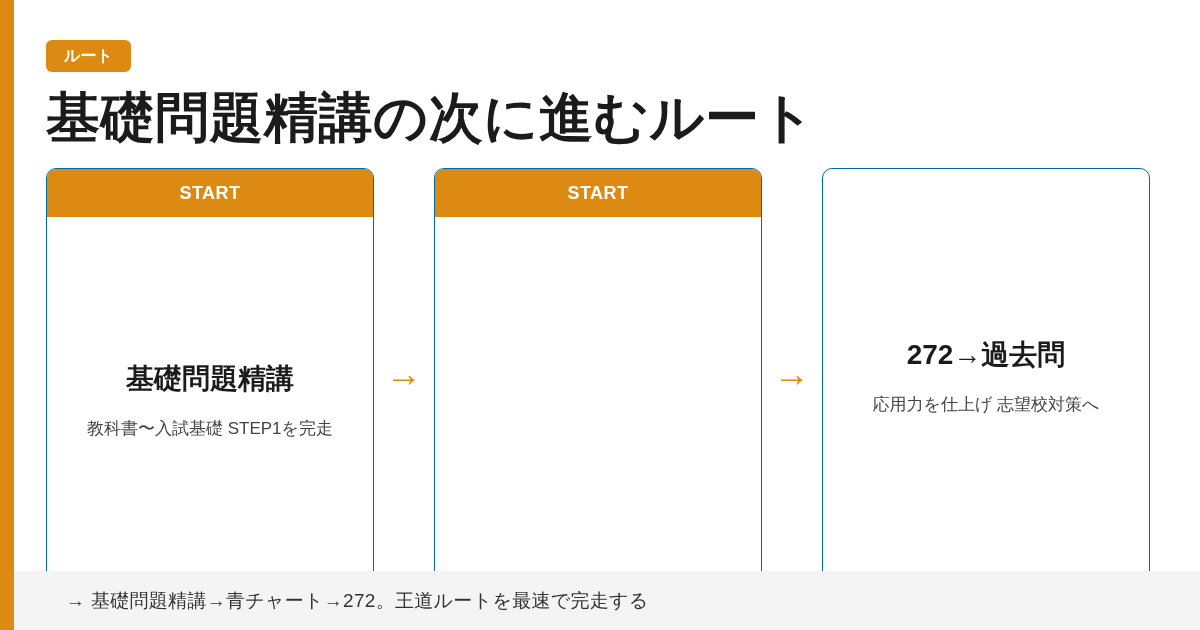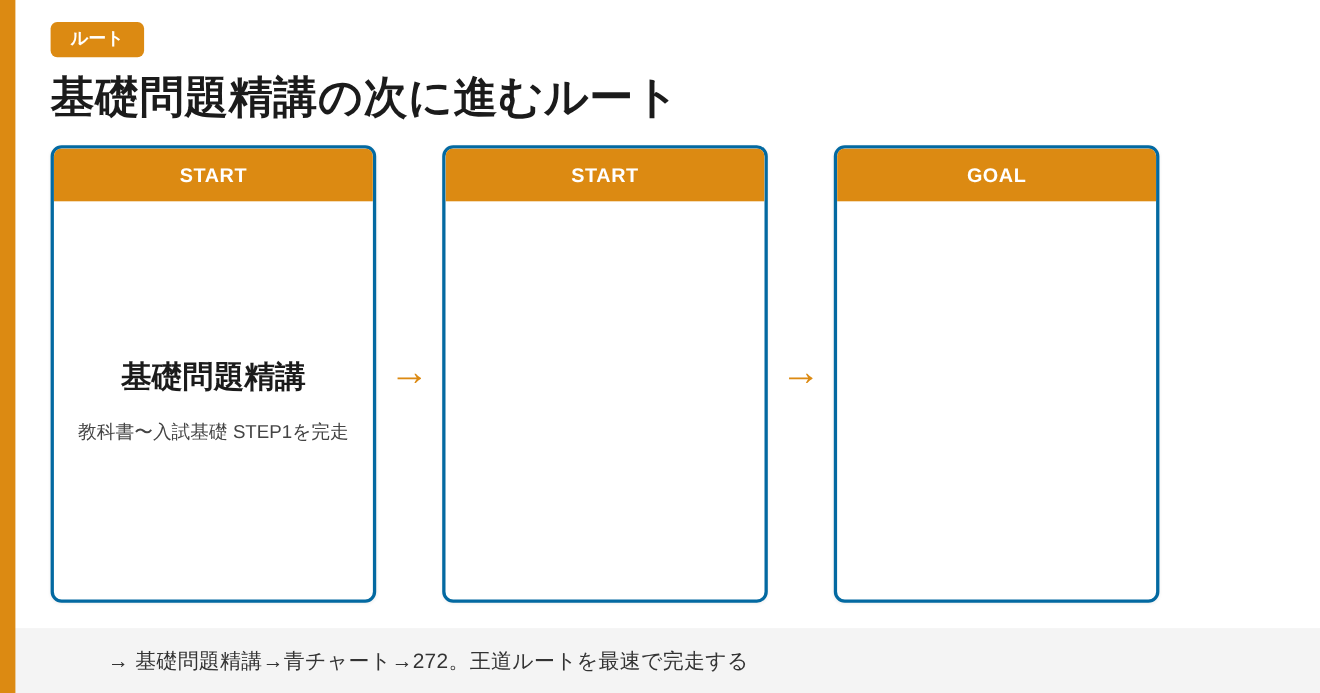--- a/index.html
+++ b/index.html
@@ -14,50 +14,50 @@
   .stripe {
     position: absolute;
     left: 0; top: 0; bottom: 0;
     width: 14px;
     background: #DC8A12;
     z-index: 5;
   }
   .content {
     position: absolute;
     left: 0; top: 0; right: 0;
-    padding: 20px 38px 0 46px;
+    padding: 40px 38px 0 46px;
   }
   .badge {
     display: inline-block;
     background: #DC8A12;
     color: #ffffff;
     font-size: 16px;
     font-weight: bold;
     line-height: 1;
     padding: 8px 18px 8px 18px;
     border-radius: 6px;
   }
   .page-title {
     margin-top: 14px;
     margin-bottom: 20px;
-    font-size: 40px;
+    font-size: 54px;
     line-height: 1.15;
     font-weight: 800;
     letter-spacing: 0.5px;
     color: #1b1b1b;
   }
   .cards-row {
     display: flex;
     align-items: stretch;
     height: 416px;
   }
   .card {
-    width: 296px;
+    width: 328px;
     background: #ffffff;
-    border: 3px solid #0369a1;
+    border: 1px solid #0369a1;
     border-radius: 10px;
     box-shadow: 0 1px 3px rgba(0,0,0,0.06);
     display: flex;
     flex-direction: column;
     overflow: hidden;
   }
   .card-header {
     height: 48px;
     background: #DC8A12;
     color: #ffffff;
@@ -106,21 +106,21 @@
     line-height: 1;
     transform: translateY(-2px);
   }
   .footer-bar {
     position: absolute;
     left: 0; right: 0; bottom: 0;
     height: 59px;
     background: #f4f4f4;
     display: flex;
     align-items: center;
-    padding-left: 98px;
+    padding-left: 66px;
     z-index: 1;
   }
   .footer-text {
     font-size: 19px;
     color: #333333;
     letter-spacing: 0.3px;
   }
 </style>
 </head>
 <body>
@@ -147,21 +147,24 @@
 
     <div class="card">
       <div class="card-header">START</div>
     </div>
 
     <div class="arrow-gap">
       <span class="arrow-glyph">→</span>
     </div>
 
     <div class="card">
-      <div class="card-header">GOAL</div>
+      <div class="card-body">
+        <div class="card-title">272→過去問</div>
+        <div class="card-subtitle">応用力を仕上げ 志望校対策へ</div>
+      </div>
     </div>
 
   </div>
 </div>
 
 <div class="footer-bar">
   <span class="footer-text">→ 基礎問題精講→青チャート→272。王道ルートを最速で完走する</span>
 </div>
 
 </body></html>

